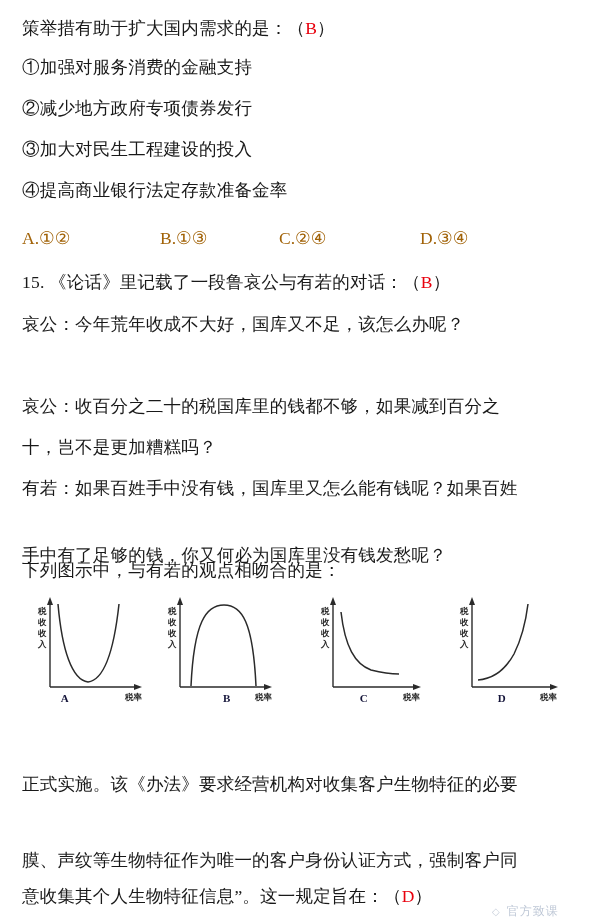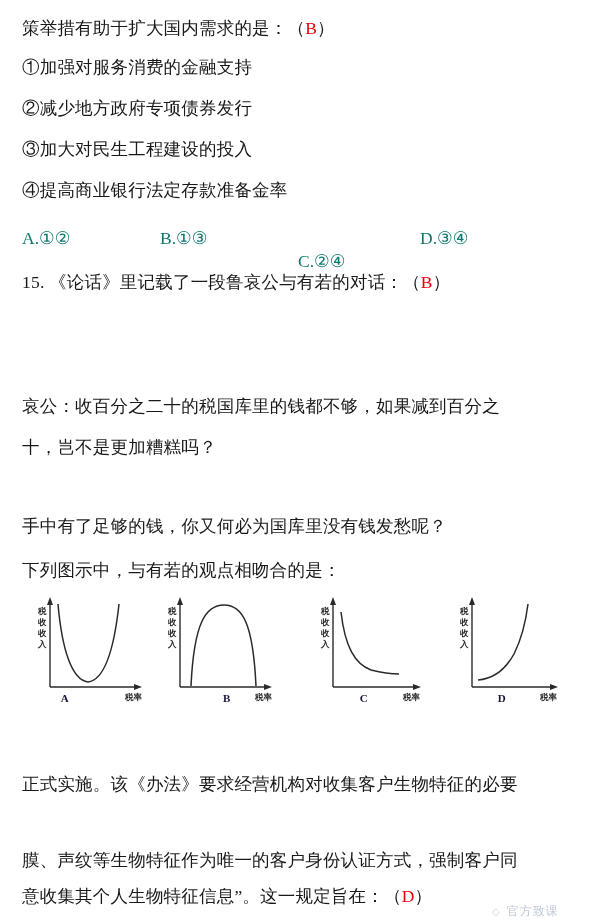--- a/index.html
+++ b/index.html
@@ -51,25 +51,25 @@
     position: absolute;
     left: 22px;
     top: 228px;
     width: 540px;
     height: 26px;
     font-size: 17.5px;
   }
   .opt {
     position: absolute;
     white-space: nowrap;
-    color: #0f766e;
+    color: #a16207;
   }
   .opt-a { left: 0px; }
   .opt-b { left: 138px; }
-  .opt-c { left: 276px; margin-top: 23px; }
+  .opt-c { left: 257px; }
   .opt-d { left: 398px; }
 
   
   .figs {
     position: absolute;
     left: 0px;
     top: 592px;
     width: 601px;
     height: 128px;
   }
@@ -157,23 +157,25 @@
     <span class="opt opt-a latin">A.①②</span>
     <span class="opt opt-b latin">B.①③</span>
     <span class="opt opt-c latin">C.②④</span>
     <span class="opt opt-d latin">D.③④</span>
   </div>
 
   <div class="line" style="top:272px;">
     <span class="latin">15.</span>&nbsp;<span>《论话》里记载了一段鲁哀公与有若的对话：</span><span class="paren">（</span><span class="ans latin">B</span><span class="paren">）</span>
   </div>
 
+  <div class="line" style="top:314px;">哀公：今年荒年收成不大好，国库又不足，该怎么办呢？</div>
   <div class="line" style="top:396px;">哀公：收百分之二十的税国库里的钱都不够，如果减到百分之</div>
   <div class="line" style="top:437px;">十，岂不是更加糟糕吗？</div>
-  <div class="line" style="top:516px;text-align:right;">手中有了足够的钱，你又何必为国库里没有钱发愁呢？</div>
+  <div class="line" style="top:478px;">有若：如果百姓手中没有钱，国库里又怎么能有钱呢？如果百姓</div>
+  <div class="line" style="top:545px;text-align:right;">手中有了足够的钱，你又何必为国库里没有钱发愁呢？</div>
   <div class="line" style="top:560px;">下列图示中，与有若的观点相吻合的是：</div>
 
   <div class="figs">
 
     <div class="fig fig-a">
       <svg width="150" height="110" viewBox="0 0 150 110">
 
         <line x1="32" y1="95" x2="32" y2="10" stroke="#2a2a2a" stroke-width="1.4"></line>
         <polygon points="32,5 29,13 35,13" fill="#2a2a2a"></polygon>
 

